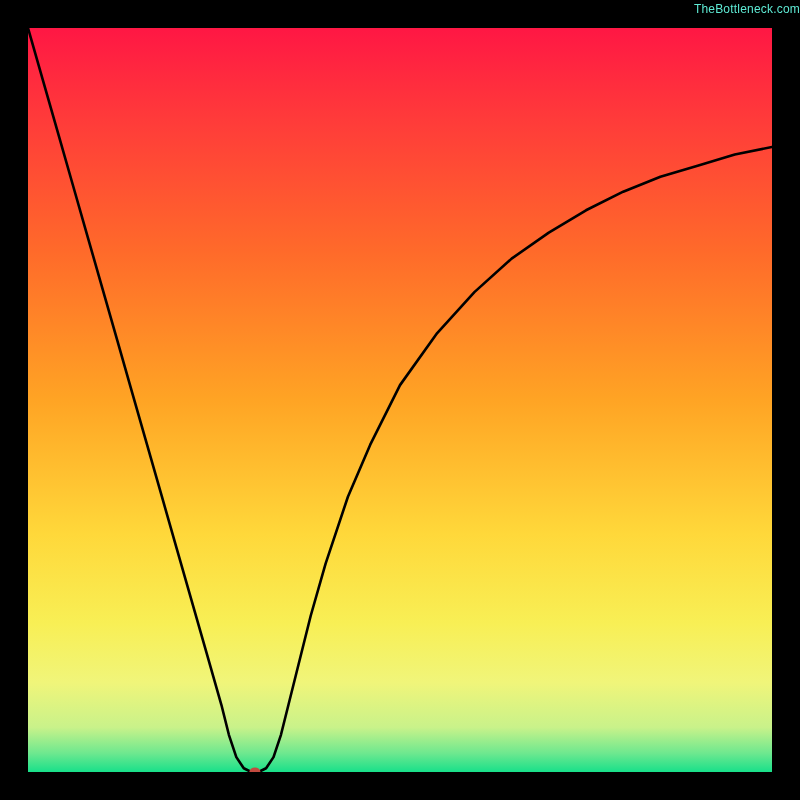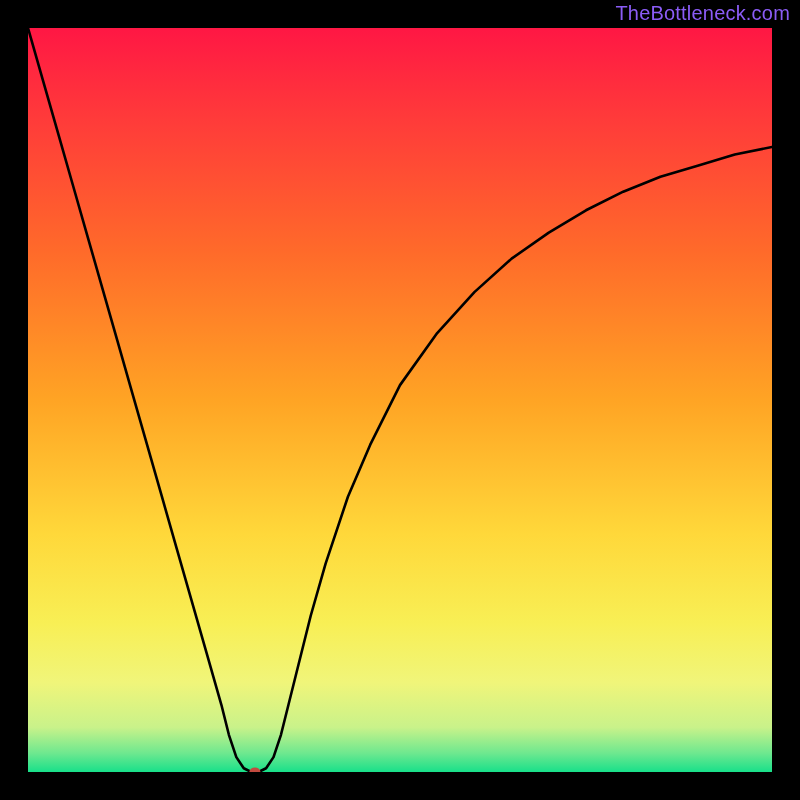--- a/index.html
+++ b/index.html
@@ -15,23 +15,23 @@
     position: absolute;
     top: 0;
     left: 0;
     width: 800px;
     height: 800px;
     background: #000000;
   }
   .watermark {
     position: absolute;
     top: 2px;
-    right: 10px;
-    color: #8b5cf6;
-    font-size: 20px;
+    right: 0;
+    color: #5eead4;
+    font-size: 12px;
     font-weight: 500;
     letter-spacing: 0.2px;
   }
   svg.plot {
     position: absolute;
     top: 28px;
     left: 28px;
     width: 744px;
     height: 744px;
     display: block;

